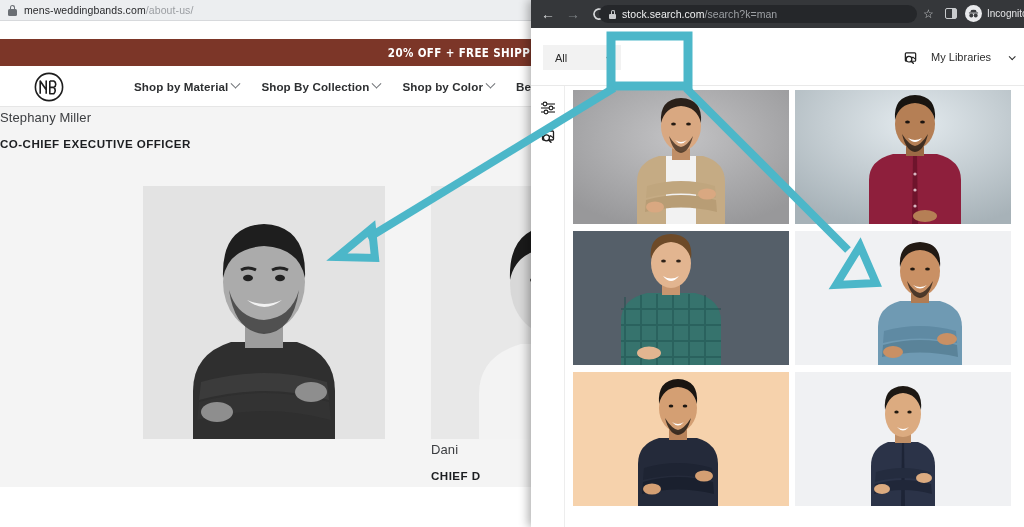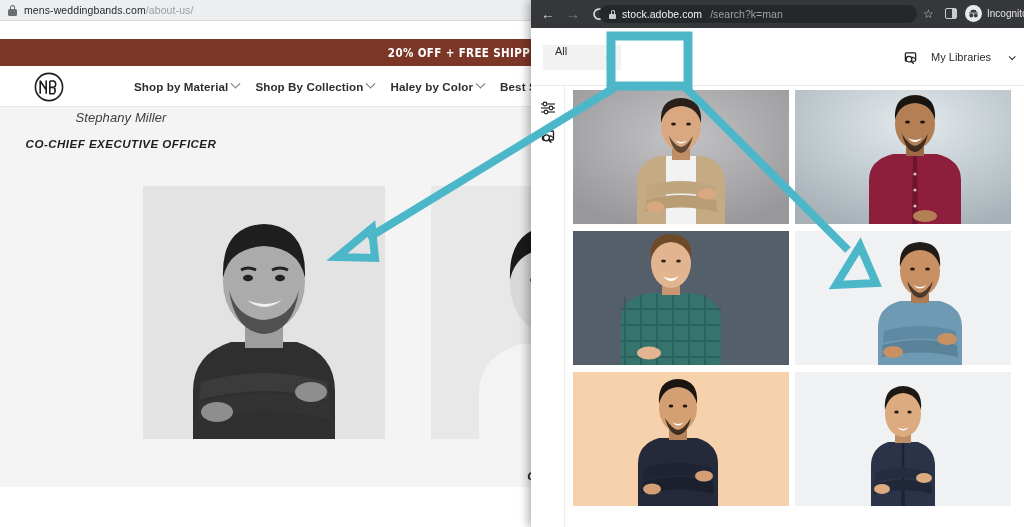--- a/index.html
+++ b/index.html
@@ -39,38 +39,38 @@
     font-size: 12.5px; font-weight: 700; letter-spacing: .4px;
     transform: scaleX(.92);
   }
 
   .site-nav {
     position: absolute; left: 0; top: 66px; width: 1024px; height: 41px;
     background: #ffffff; border-bottom: 1px solid #e6e6e6;
     display: flex; align-items: center;
   }
   .mb-logo { position: absolute; left: 29px; top: 6px; width: 40px; height: 30px; }
-  .nav-items { position: absolute; left: 134px; top: 0; height: 41px; display: flex; align-items: center; gap: 16px; }
+  .nav-items { position: absolute; left: 134px; top: 0; height: 41px; display: flex; align-items: center; gap: 22px; }
   .nav-item {
     font-size: 11.6px; color: #2d2f31; font-weight: 600;
     display: flex; align-items: center; gap: 4px; white-space: nowrap;
     letter-spacing: .1px;
   }
   .caret-dn {
     width: 7px; height: 7px; border-right: 1.3px solid #6d7074;
     border-bottom: 1.3px solid #6d7074; transform: rotate(45deg) translate(-2px,-2px);
     display: inline-block;
   }
 
   
   .team-section {
     position: absolute; left: 0; top: 107px; width: 1024px; height: 380px;
     background: #f4f4f4;
   }
-  .team-card-label { position: absolute; text-align: center; width: 242px; font-style: italic; }
+  .team-card-label { position: absolute; text-align: left; width: 242px; }
   .tl-name { font-size: 13px; color: #3b3d40; letter-spacing: .1px; }
   .tl-title { font-size: 11.6px; color: #1c1e21; font-weight: 700; letter-spacing: .45px; margin-top: 12px; }
 
   .team-photo {
     position: absolute; width: 242px; height: 253px;
     background: #dedede; overflow: hidden;
   }
   .portrait { position:absolute; left:0; top:0; width:100%; height:100%; }
 
   .page-white-bottom { position: absolute; left: 0; top: 487px; width: 1024px; height: 40px; background: #fff; }
@@ -91,35 +91,35 @@
   .reload { margin-left: 10px; }
   .omnibox {
     position: absolute; left: 68px; top: 5px; width: 318px; height: 18px;
     background: #25272a; border-radius: 9px;
     display: flex; align-items: center; padding-left: 10px;
   }
   .om-lock { width:7px; height:9px; position:relative; margin-right:6px; flex:none; }
   .om-lock .body { position:absolute; left:0; bottom:0; width:7px; height:5px; background:#c9cbcd; border-radius:1px; }
   .om-lock .shackle { position:absolute; left:1.5px; top:0; width:4px; height:4px; border:1.2px solid #c9cbcd; border-bottom:none; border-radius:2px 2px 0 0; }
   .om-text { font-size: 10.5px; color: #f0f1f2; white-space: nowrap; letter-spacing:.05px; }
-  .om-text .q { color:#9da0a4;padding-left:8px; }
+  .om-text .q { color:#9da0a4; }
   .star-icon { position:absolute; left: 392px; top: 7px; color:#c9cbcd; font-size: 12px; }
   .side-panel-icon { position:absolute; left: 414px; top: 8px; width:12px; height:11px; border:1.4px solid #c9cbcd; border-radius:2px; }
   .side-panel-icon::after { content:""; position:absolute; right:0; top:0; bottom:0; width:4px; background:#c9cbcd; }
   .incognito-chip { position:absolute; left: 434px; top: 5px; display:flex; align-items:center; gap:5px; }
   .incognito-avatar { width:17px; height:17px; border-radius:50%; background:#e9eaec; display:flex; align-items:center; justify-content:center; }
   .incog-label { font-size: 10px; color:#e4e5e7; }
 
   .stock-header {
     position: absolute; left:0; top:28px; width: 493px; height: 58px;
     background: #ffffff; border-bottom: 1px solid #e9e9e9;
   }
   .sel-all {
     position: absolute; left: 12px; top: 17px; width: 78px; height: 25px;
-    background: #f2f2f2; display:flex; align-items:flex-start; padding-left:12px;
+    background: #f2f2f2; display:flex; align-items:center; padding-left:12px;
     font-size: 11px; color: #2c2c2c;
   }
   .sel-all .caret { position:absolute; right:9px; top:10px; width:5px;height:5px;
     border-right:1.2px solid #8a8a8a;border-bottom:1.2px solid #8a8a8a;transform:rotate(45deg); }
   .search-field {
     position: absolute; left: 92px; top: 17px; width: 310px; height: 25px;
     background: #f2f2f2; display:flex; align-items:center; padding-left:14px; gap:11px;
   }
   .mag {
     width: 9px; height: 9px; border:1.4px solid #4a4a4a; border-radius:50%;
@@ -177,21 +177,21 @@
       <div class="nav-items">
         <span class="nav-item">
           <span>Shop by Material</span>
           <i class="caret-dn"></i>
         </span>
         <span class="nav-item">
           <span>Shop By Collection</span>
           <i class="caret-dn"></i>
         </span>
         <span class="nav-item">
-          <span>Haley by Color</span>
+          <span>Shop by Color</span>
           <i class="caret-dn"></i>
         </span>
         <span class="nav-item">
           <span>Best Sellers</span>
         </span>
         <span class="nav-item">
           <span>Ne</span>
         </span>
       </div>
     </div>
@@ -277,21 +277,21 @@
           <path d="M13 8a5 5 0 1 1-1.6-3.6" fill="none" stroke="#d7d9db" stroke-width="1.6" stroke-linecap="round"></path>
           <path d="M13.2 1.8 L13.2 5.2 L9.8 5.2" fill="none" stroke="#d7d9db" stroke-width="1.6" stroke-linecap="round" stroke-linejoin="round"></path>
         </svg>
       </span>
 
       <div class="omnibox">
         <span class="om-lock">
           <span class="shackle"></span>
             <span class="body"></span>
         </span>
-        <span class="om-text"><span>stock.adobe.com</span><span class="q">/search?k=man</span></span>
+        <span class="om-text"><span>stock.search.com</span><span class="q">/search?k=man</span></span>
       </div>
 
       <span class="star-icon">☆</span>
       <span class="side-panel-icon"></span>
 
       <div class="incognito-chip">
         <span class="incognito-avatar">
           <svg viewBox="0 0 20 20" width="13" height="13">
             <path d="M5 8 L15 8 L13.6 4.6 Q10 3.6 6.4 4.6 Z" fill="#3a3c3f"></path>
             <rect x="3" y="8.4" width="14" height="1.5" fill="#3a3c3f"></rect>

